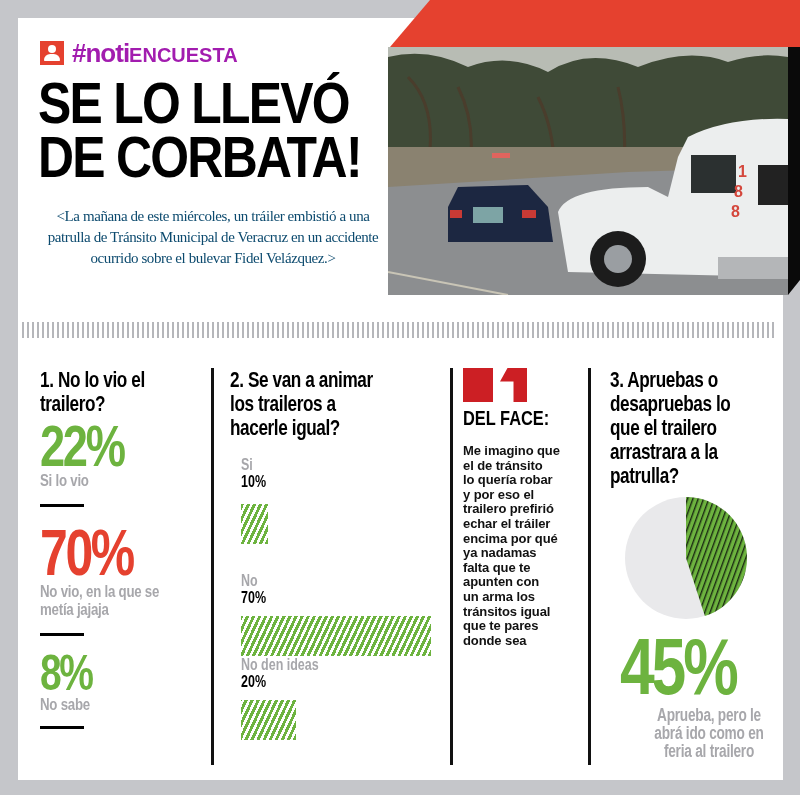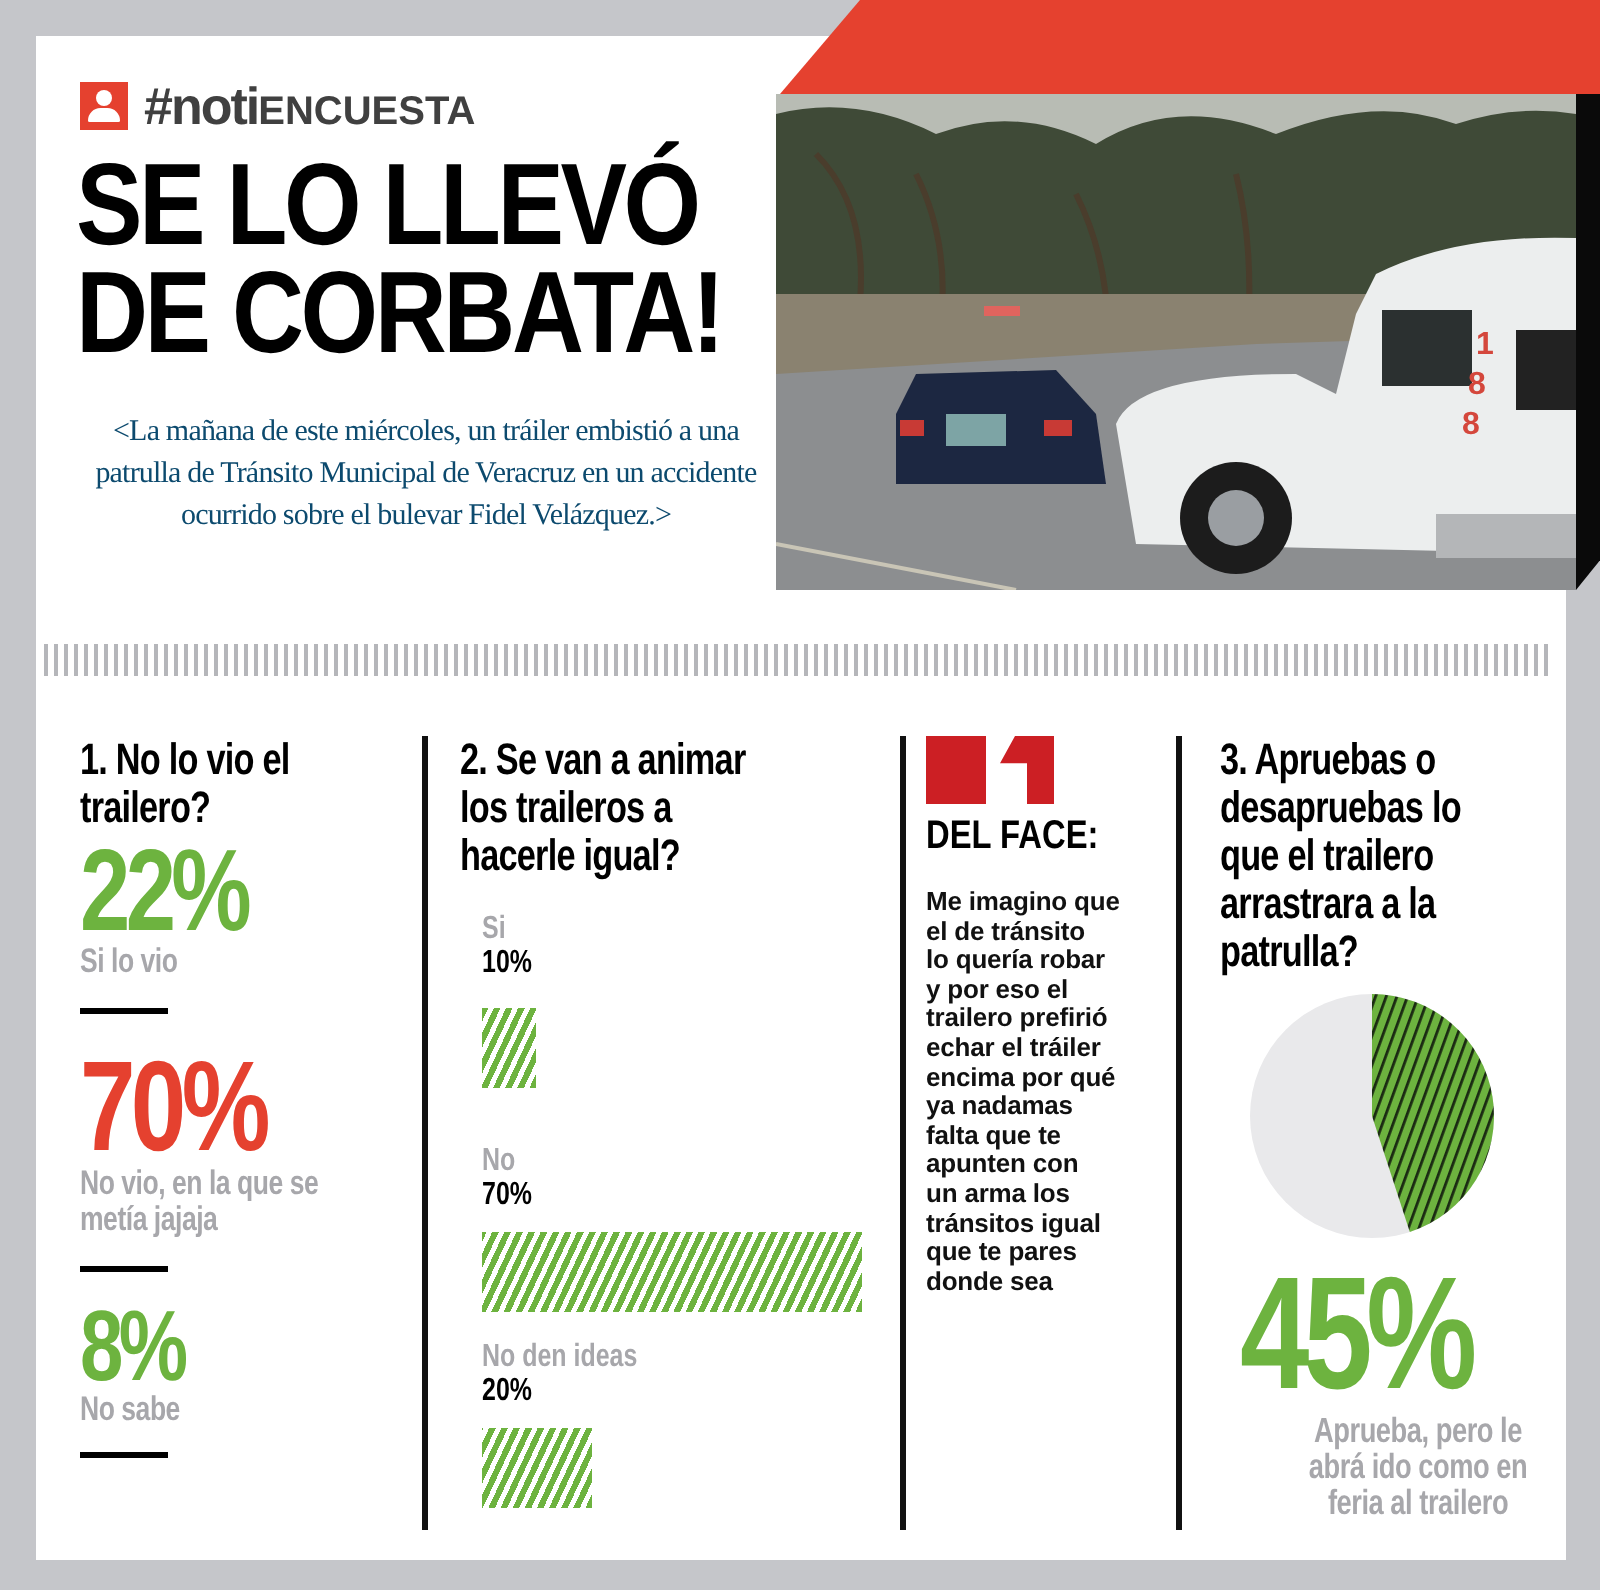--- a/index.html
+++ b/index.html
@@ -8,21 +8,21 @@
   .panel { position: absolute; left: 18px; top: 18px; width: 765px; height: 762px; background: #ffffff; }
   .red-banner { position: absolute; left: 390px; top: 0; width: 410px; height: 47px; background: #e5412f; clip-path: polygon(40px 0, 100% 0, 100% 100%, 0 100%); }
   .photo-shadow { position: absolute; left: 788px; top: 47px; width: 12px; height: 248px; background: #0a0a0a; clip-path: polygon(0 0, 100% 0, 100% 94%, 0 100%); }
   .photo { position: absolute; left: 388px; top: 47px; width: 400px; height: 248px; overflow: hidden; background: #6c6f68; }
   .photo svg { width: 100%; height: 100%; display: block; }
 
   .brand { position: absolute; left: 40px; top: 40px; display: flex; align-items: center; gap: 8px; }
   .brand-icon { width: 24px; height: 24px; background: #e5412f; position: relative; }
   .brand-icon::before { content: ""; position: absolute; left: 8px; top: 4px; width: 8px; height: 8px; border-radius: 50%; background: #fff; }
   .brand-icon::after { content: ""; position: absolute; left: 4px; top: 13px; width: 16px; height: 7px; border-radius: 8px 8px 1px 1px; background: #fff; }
-  .brand-text { font-family: "Liberation Sans", sans-serif; font-weight: 900; font-size: 22px; color: #404040; letter-spacing: -0.5px; line-height: 1; }
+  .brand-text { font-family: "Liberation Sans", sans-serif; font-weight: 900; font-size: 22px; color: #a21caf; letter-spacing: -0.5px; line-height: 1; }
   .brand-text .a { font-size: 26px; letter-spacing: -1px; }
   .brand-text .b { font-size: 20px; letter-spacing: 0px; }
 
   .headline { position: absolute; left: 38px; top: 76px; font-family: "Liberation Sans", sans-serif; font-weight: 900; color: #000; font-size: 58px; line-height: 54px; letter-spacing: -2px; transform: scaleX(0.86); transform-origin: left top; white-space: nowrap; }
   .lede { position: absolute; left: 38px; top: 206px; width: 350px; font-family: "Liberation Serif", serif; font-size: 15px; line-height: 21px; color: #0c4a6e; letter-spacing: -0.4px; text-align: center; }
 
   .ticks { position: absolute; left: 22px; top: 322px; width: 755px; height: 16px; background: repeating-linear-gradient(90deg, #b5b6ba 0 2px, transparent 2px 5px); }
 
   .vline { position: absolute; width: 3px; background: #111; }
   .vline.v1 { left: 211px; top: 368px; height: 397px; }
@@ -137,21 +137,21 @@
   <div style="margin-top:16px;padding-left:11px">
     <div class="cond bar-label">Si</div>
     <div class="cond bar-value">10%</div>
     <div class="bar" style="width:27px;margin-top:14px"></div>
   </div>
   <div style="margin-top:28px;padding-left:11px">
     <div class="cond bar-label">No</div>
     <div class="cond bar-value">70%</div>
     <div class="bar" style="width:190px;margin-top:10px"></div>
   </div>
-  <div style="margin-top:14px;padding-left:11px">
+  <div style="padding-left:11px">
     <div class="cond bar-label">No den ideas</div>
     <div class="cond bar-value">20%</div>
     <div class="bar" style="width:55px;margin-top:10px"></div>
   </div>
 </div>
 
 <div class="face">
   <div class="quote-mark"></div>
   <div class="face-title">DEL FACE:</div>
   <div class="face-body">

